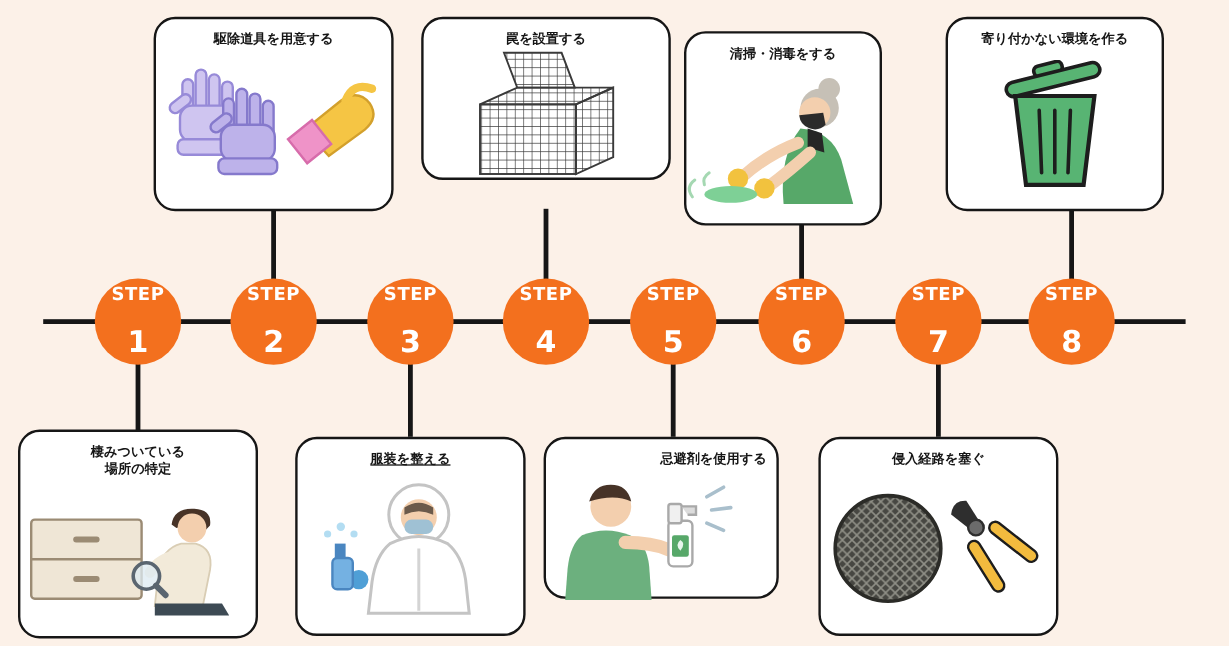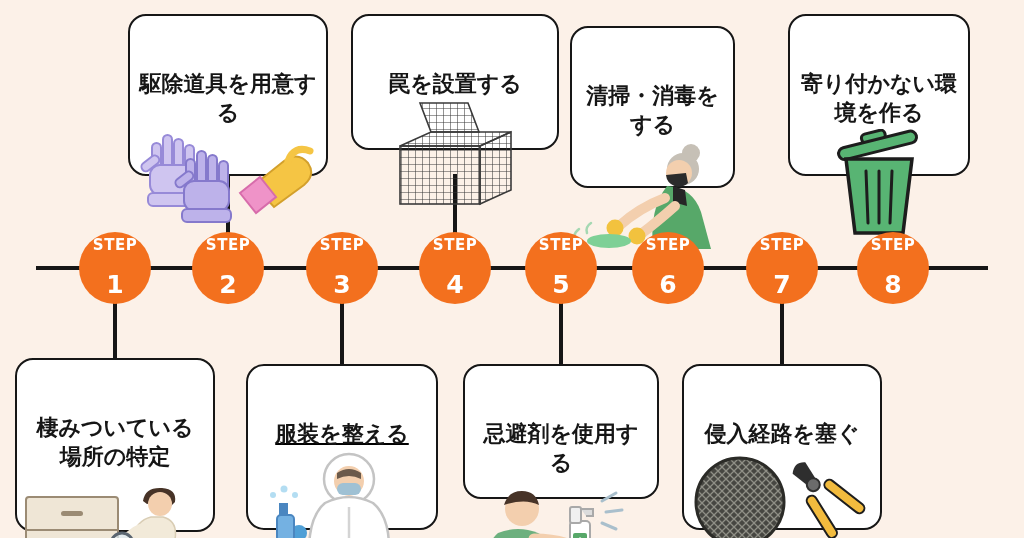--- a/index.html
+++ b/index.html
@@ -52,26 +52,25 @@
     position:absolute;
     background:var(--card-bg,#ffffff);
     border:2.5px solid var(--card-border,#161616);
     border-radius:18px;
     display:flex;flex-direction:column;align-items:center;
     padding:10px 8px 6px 8px;
     z-index:2;
   }
   .card-title{
     font-weight:bold;
-    font-size:22px;
+    font-size:11px;
     color:#161616;
     text-align:center;
     white-space:pre-line;
     line-height:1.3;
-    margin-top:44px;
   }
   .card-icon{
     flex:1;
     display:flex;align-items:center;justify-content:center;
     margin-top:2px;
   }
 </style>
 </head>
 <body>
 
@@ -240,21 +239,21 @@
         <rect x="12" y="52" width="9" height="12" fill="#4a86c0"></rect>
         <g fill="#b3ddf2">
           <circle cx="6" cy="44" r="3"></circle>
             <circle cx="17" cy="38" r="3.5"></circle>
             <circle cx="28" cy="44" r="3"></circle>
         </g>
       </svg>
     </div>
   </div>
 
-  <div class="card" style="left:463px;top:364px;width:196px;height:135px;">
+  <div class="card" style="left:453px;top:364px;width:196px;height:135px;align-items:flex-end;">
     <div class="card-title">忌避剤を使用する</div>
     <div class="card-icon">
       <svg width="182" height="108" viewBox="0 0 182 108">
         <circle cx="52" cy="30" r="17" fill="#f3cfae"></circle>
         <path d="M34,26 q4,-14 18,-14 q14,0 17,14 q-14,-7 -35,0 z" fill="#473327"></path>
         <path d="M28,54 q-10,8 -12,28 l-2,26 h72 l-2,-28 q-2,-20 -16,-26 q-20,-8 -40,0 z" fill="#6cb07e"></path>
         <path d="M64,60 q22,0 36,6" stroke="#f3cfae" stroke-width="11" fill="none" stroke-linecap="round"></path>
         <rect x="100" y="42" width="20" height="38" rx="4" fill="#ffffff" stroke="#a9a9a9" stroke-width="2"></rect>
         <rect x="103" y="54" width="14" height="18" rx="2" fill="#57a869"></rect>
         <path d="M110,58 q5,3 0,9 q-5,-5 0,-9" fill="#e8f5ec"></path>

